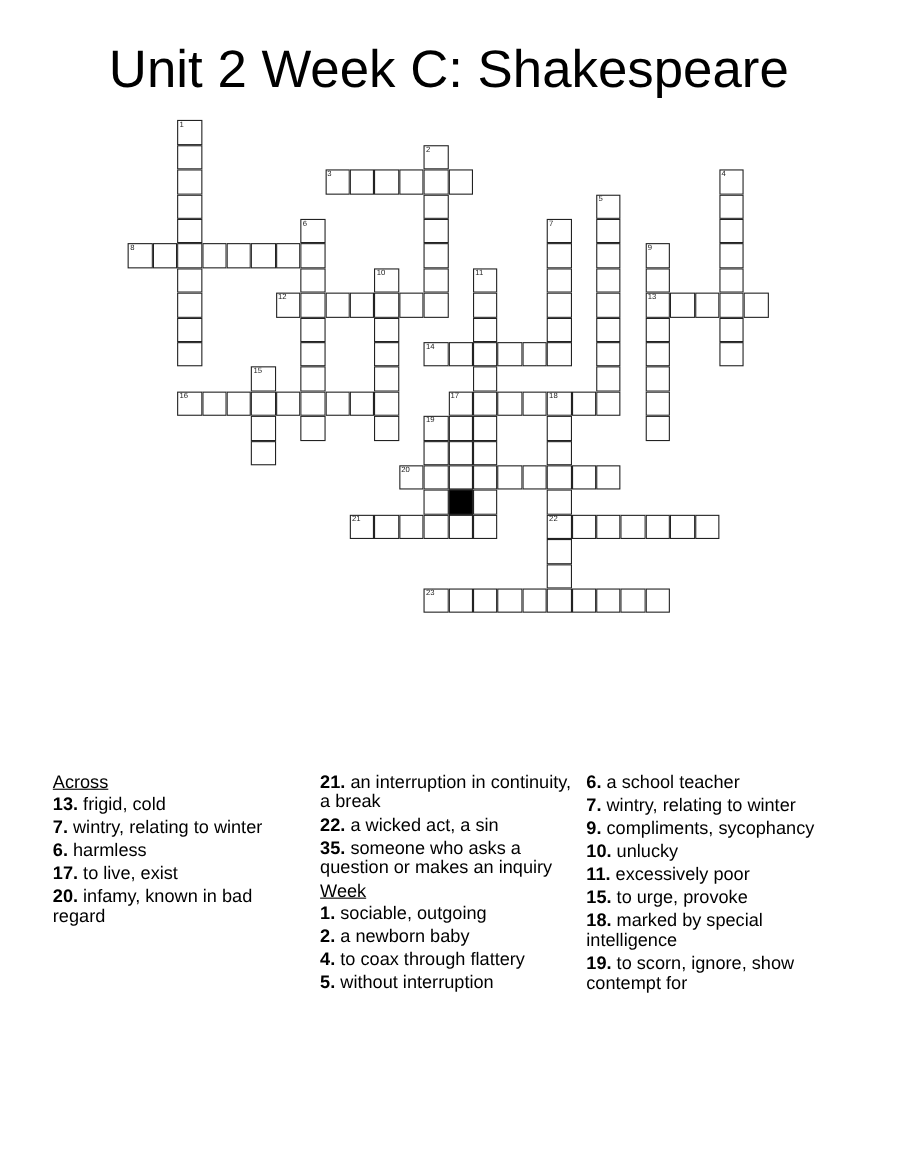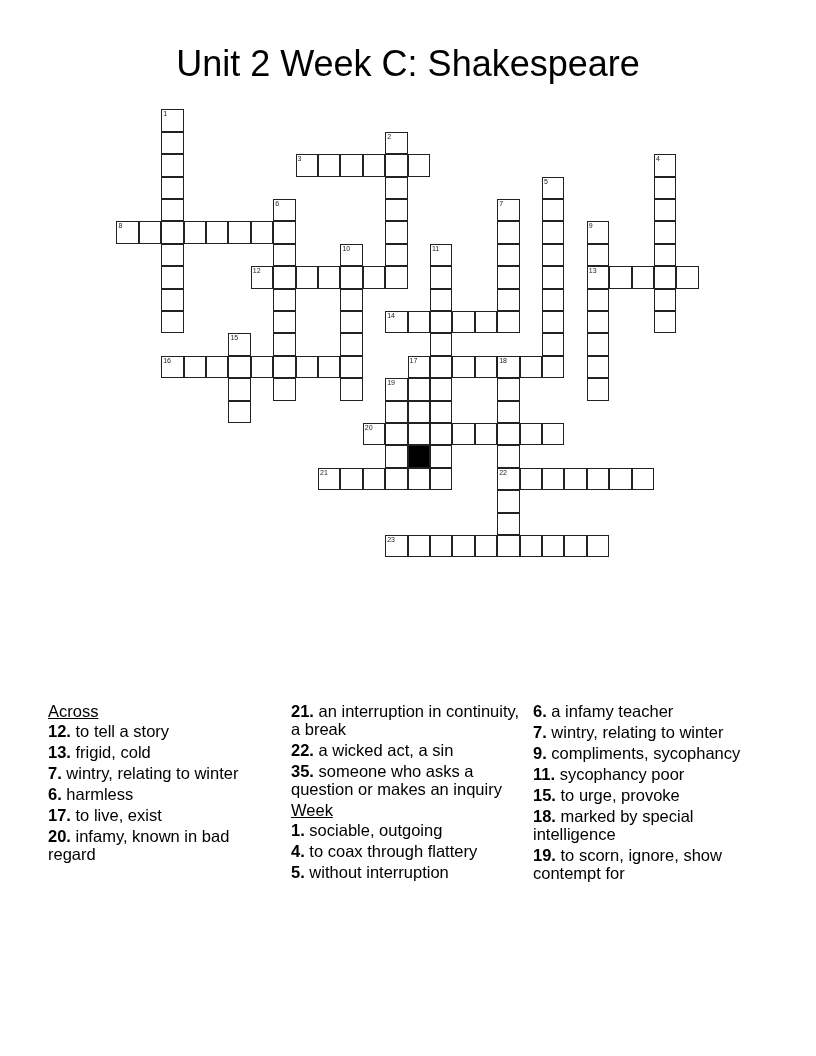--- a/index.html
+++ b/index.html
@@ -1,17 +1,17 @@
 <!DOCTYPE html>
 <html><head>
 <meta charset="utf-8">
 <style>
   html, body { margin:0; padding:0; background:#ffffff; }
   body { width:816px; height:1056px; position:relative; overflow:hidden; font-family:"Liberation Sans", sans-serif; color:#000; }
-  .title { position:absolute; left:0; top:34px; width:816px; text-align:center; font-size:36px; line-height:60px; }
+  .title { position:absolute; left:0; top:34px; width:816px; text-align:center; font-size:48px; line-height:60px; }
   .grid { position:absolute; left:117px; top:110px; width:600px; height:450px; }
   .cell { position:absolute; width:22.4px; height:22.4px; box-sizing:border-box; border:1.2px solid #222; background:#fff; margin-left:-0.6px; margin-top:-0.6px; }
   .cell.black { background:#000; }
   .num { position:absolute; left:1px; top:0px; font-size:7px; line-height:8px; color:#222; }
   .clues { position:absolute; top:702px; font-size:16.5px; line-height:18px; }
   .col { position:absolute; width:230px; }
   .heading { font-weight:normal; text-decoration:underline; margin-bottom:2px; }
   .clue { margin-bottom:3px; }
   .clue b { font-weight:bold; }
 </style>
@@ -218,38 +218,39 @@
     <div class="cell" style="left: 403.2px; top: 425.6px;"></div>
     <div class="cell" style="left: 425.6px; top: 425.6px;"></div>
     <div class="cell" style="left: 448px; top: 425.6px;"></div>
     <div class="cell" style="left: 470.4px; top: 425.6px;"></div>
     <div class="cell black" style="left: 291.2px; top: 336px;"></div>
   </div>
 
 <div class="clues">
   <div class="col" style="left:48px;">
     <div class="heading">Across</div>
-    <div class="clue"><b>12.</b> <span>to tell a story</span></div>
     <div class="clue"><b>13.</b> <span>frigid, cold</span></div>
     <div class="clue"><b>7.</b> <span>wintry, relating to winter</span></div>
     <div class="clue"><b>6.</b> <span>harmless</span></div>
     <div class="clue"><b>17.</b> <span>to live, exist</span></div>
     <div class="clue"><b>20.</b> <span>infamy, known in bad regard</span></div>
   </div>
   <div class="col" style="left:291px;">
     <div class="clue"><b>21.</b> <span>an interruption in continuity, a break</span></div>
     <div class="clue"><b>22.</b> <span>a wicked act, a sin</span></div>
     <div class="clue"><b>35.</b> <span>someone who asks a question or makes an inquiry</span></div>
     <div class="heading">Week</div>
     <div class="clue"><b>1.</b> <span>sociable, outgoing</span></div>
+    <div class="clue"><b>2.</b> <span>a newborn baby</span></div>
     <div class="clue"><b>4.</b> <span>to coax through flattery</span></div>
     <div class="clue"><b>5.</b> <span>without interruption</span></div>
   </div>
   <div class="col" style="left:533px;">
-    <div class="clue"><b>6.</b> <span>a infamy teacher</span></div>
+    <div class="clue"><b>6.</b> <span>a school teacher</span></div>
     <div class="clue"><b>7.</b> <span>wintry, relating to winter</span></div>
     <div class="clue"><b>9.</b> <span>compliments, sycophancy</span></div>
-    <div class="clue"><b>11.</b> <span>sycophancy poor</span></div>
+    <div class="clue"><b>10.</b> <span>unlucky</span></div>
+    <div class="clue"><b>11.</b> <span>excessively poor</span></div>
     <div class="clue"><b>15.</b> <span>to urge, provoke</span></div>
     <div class="clue"><b>18.</b> <span>marked by special intelligence</span></div>
     <div class="clue"><b>19.</b> <span>to scorn, ignore, show contempt for</span></div>
   </div>
 </div>
 
 </body></html>

